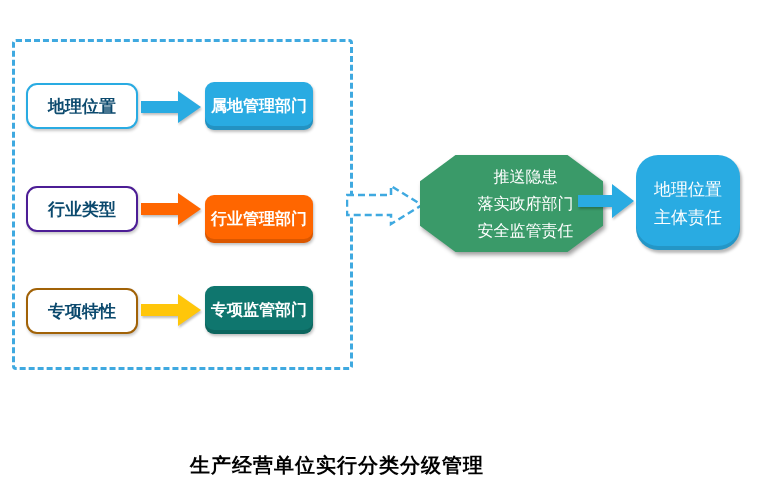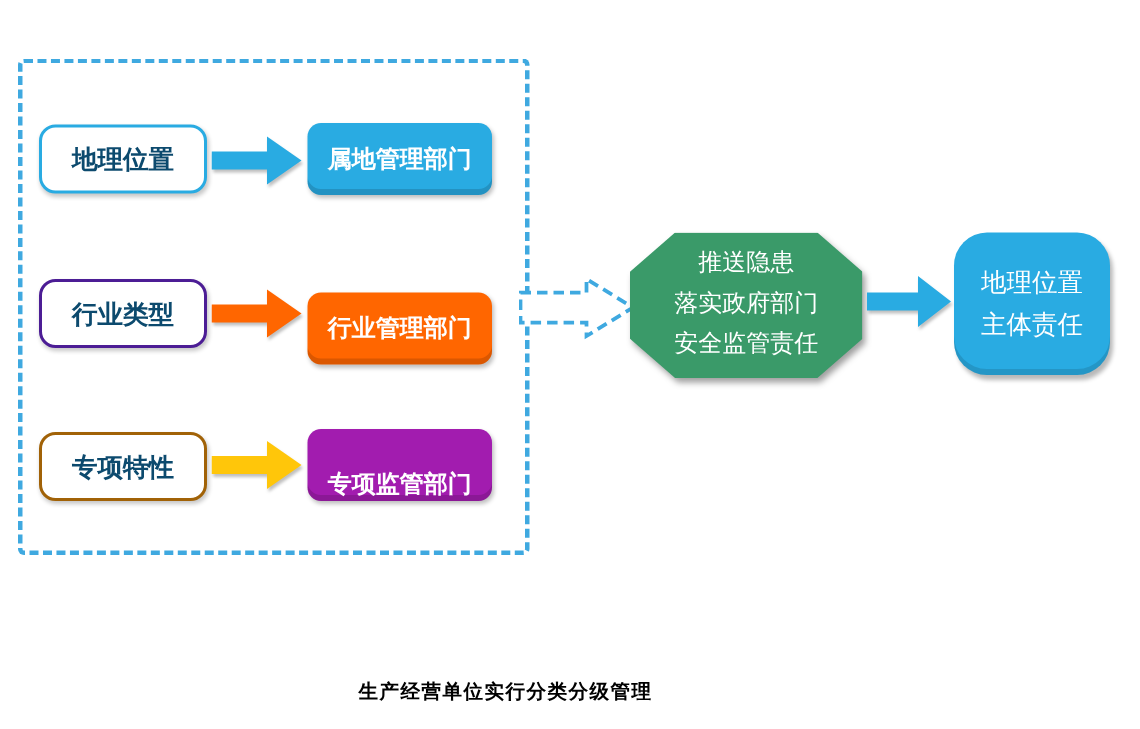--- a/index.html
+++ b/index.html
@@ -18,61 +18,61 @@
     border-radius:11px; box-sizing:border-box;
     display:flex; align-items:center; justify-content:center;
     font-size:17px; font-weight:bold; color:#0c4a6e;
     box-shadow:1px 2px 3px rgba(0,0,0,0.22);
   }
   .factor-blue   { top:83px;  border:2px solid #29ABE2; }
   .factor-orange { top:186px; border:2px solid #4c1d95; }
   .factor-yellow { top:288px; border:2px solid #a16207; }
   
   .dept-box {
-    position:absolute; left:205px; width:123px; height:48px;
+    position:absolute; left:205px; width:108px; height:48px;
     border-radius:9px; display:flex; align-items:center; justify-content:center;
     color:#ffffff; font-size:16px; font-weight:bold;
     box-shadow:inset 0 -4px 0 rgba(0,0,0,0.14), 1px 2px 3px rgba(0,0,0,0.25);
   }
   .dept-blue   { top:82px;  background:#29ABE2; }
   .dept-orange { top:195px; background:#FF6600; }
-  .dept-yellow { top:286px; background:#a21caf;align-items:flex-end; }
+  .dept-yellow { top:286px; background:#0f766e; }
   
   .arrow-svg { position:absolute; filter:drop-shadow(1px 2px 1px rgba(0,0,0,0.25)); }
   .arrow-row1 { left:141px; top:89px; }
   .arrow-row2 { left:141px; top:191px; }
   .arrow-row3 { left:141px; top:292px; }
   .arrow-out  { left:578px; top:182px; }
   
   .dashed-arrow-svg { position:absolute; left:346px; top:184px; }
   
   .octagon-wrap {
     position:absolute; left:420px; top:155px; width:155px; height:97px;
     filter:drop-shadow(2px 3px 2px rgba(0,0,0,0.38));
   }
   .octagon {
     width:100%; height:100%; background:#3A9A69;
     clip-path:polygon(19.4% 0%, 80.6% 0%, 100% 27%, 100% 73%, 80.6% 100%, 19.4% 100%, 0% 73%, 0% 27%);
     display:flex; flex-direction:column; align-items:center; justify-content:center;
     color:#ffffff; font-size:16px; line-height:27px; font-weight:normal;
-    font-family:Liberation Mono, monospace; text-align:center;
+    font-family:Liberation Serif, serif; text-align:center;padding-left:28px;
   }
   
   .result-box {
     position:absolute; left:636px; top:155px; width:104px; height:95px;
     background:#29ABE2; border-radius:22px;
     display:flex; flex-direction:column; align-items:center; justify-content:center;
     color:#ffffff; font-size:17px; line-height:28px;
     font-family:"DejaVu Serif","Liberation Serif",serif; text-align:center;
     box-shadow:inset 0 -4px 0 rgba(0,0,0,0.12), 2px 3px 3px rgba(0,0,0,0.28);
   }
   
   .caption {
     position:absolute; left:0; top:452px; width:674px; text-align:center;
-    font-size:13px; font-weight:bold; color:#000000; letter-spacing:1px;
+    font-size:20px; font-weight:bold; color:#000000; letter-spacing:1px;
   }
 </style>
 </head>
 <body>
 
 <div class="canvas">
 
   <div class="dashed-box"></div>
 
   <div class="factor-box factor-blue">

